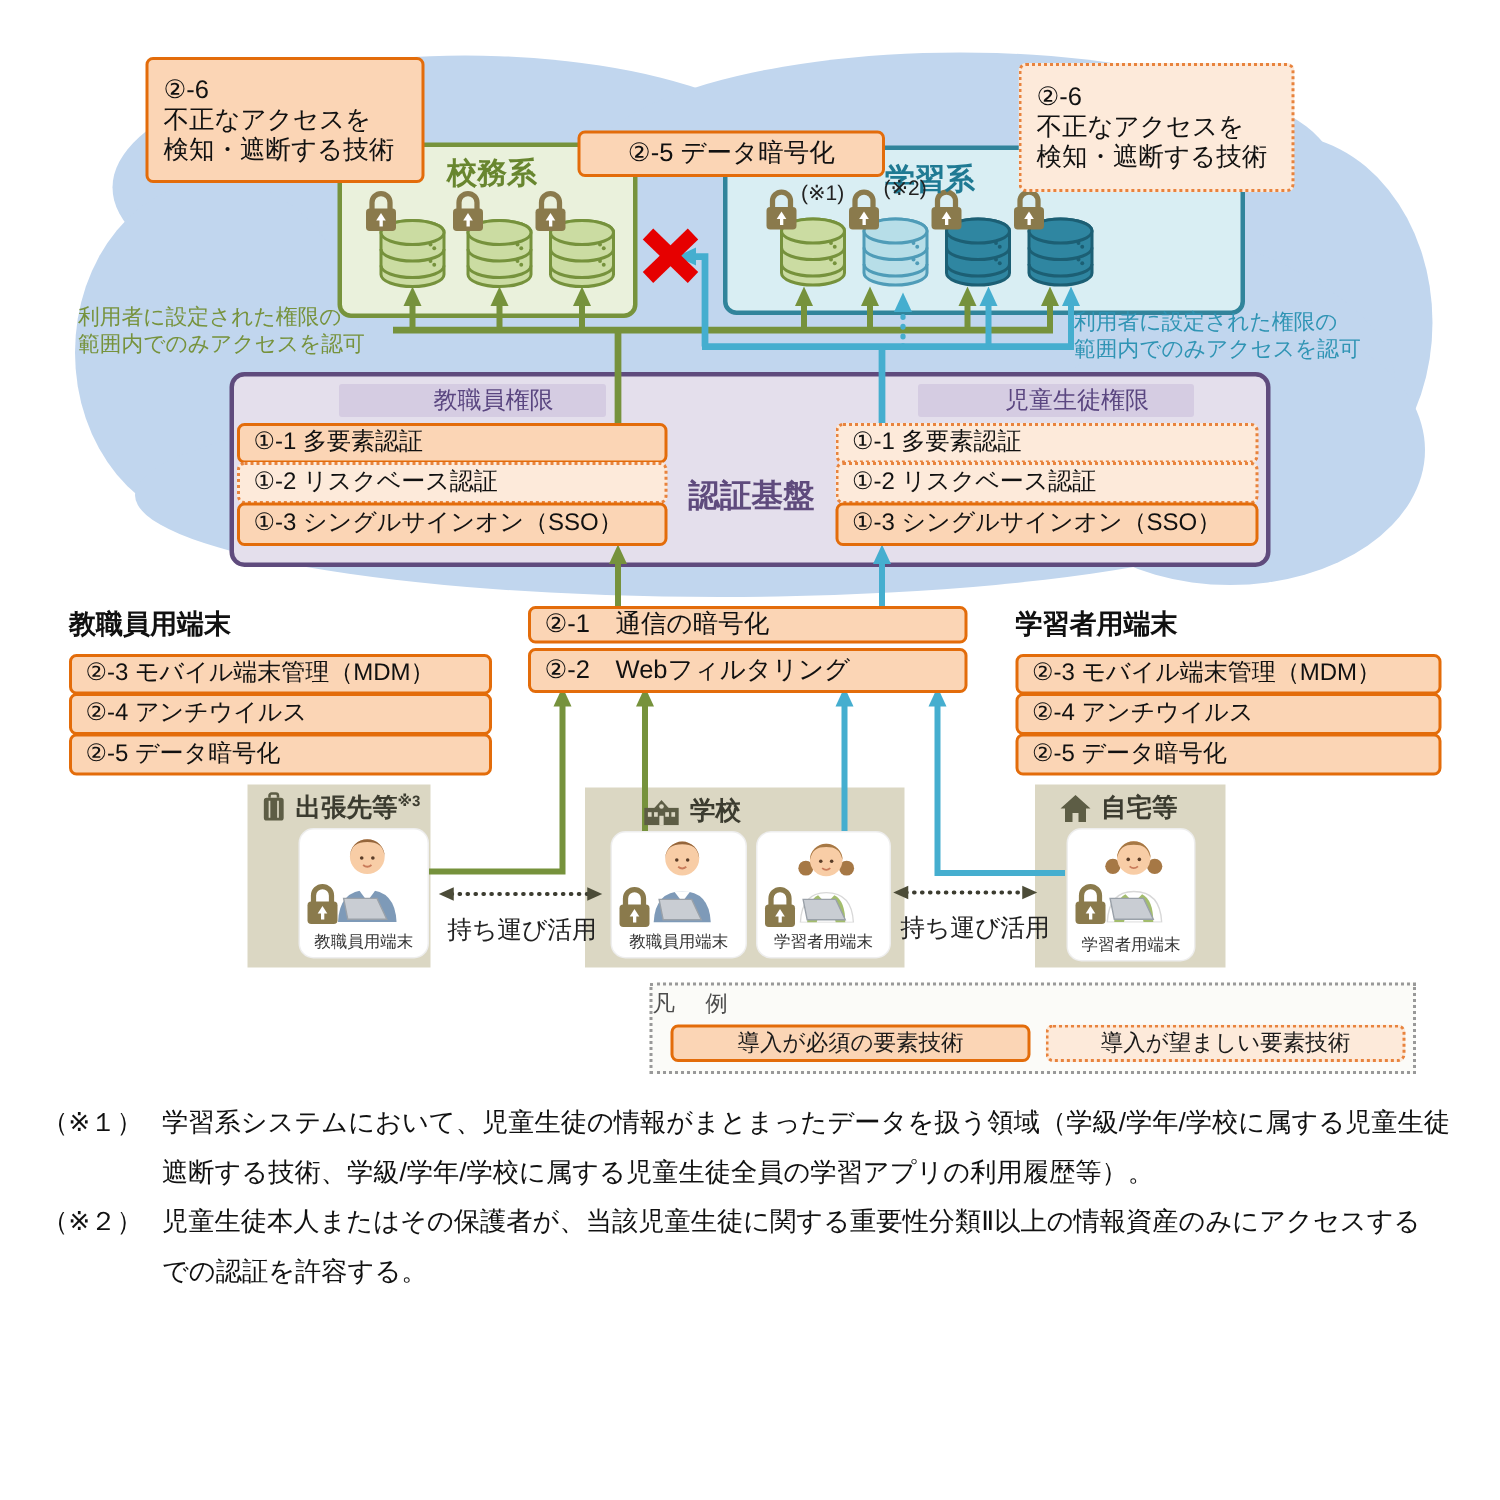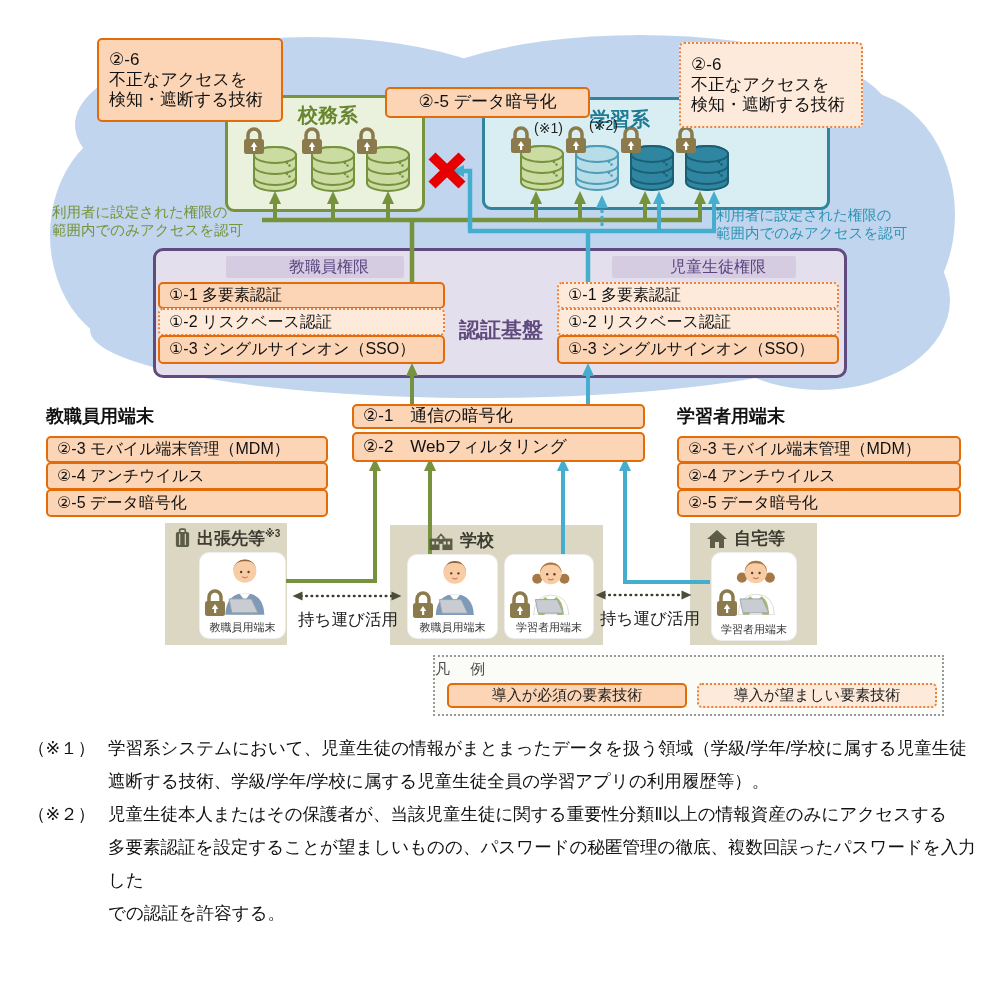--- a/index.html
+++ b/index.html
@@ -313,19 +313,18 @@
 
   <div class="fnotes">
     <div class="fnote">
       <span class="marker">（※１）</span>
       <div>学習系システムにおいて、児童生徒の情報がまとまったデータを扱う領域（学級/学年/学校に属する児童生徒</div>
       <div>遮断する技術、学級/学年/学校に属する児童生徒全員の学習アプリの利用履歴等）。</div>
     </div>
     <div class="fnote">
       <span class="marker">（※２）</span>
       <div>児童生徒本人またはその保護者が、当該児童生徒に関する重要性分類Ⅱ以上の情報資産のみにアクセスする</div>
-      <div>多要素認証を設定することが望ましいものの、パスワードの秘匿管理の徹底、複数回誤ったパスワードを入力した</div>
       <div>での認証を許容する。</div>
     </div>
 
   </div>
 
 </div>
 
 </body></html>

